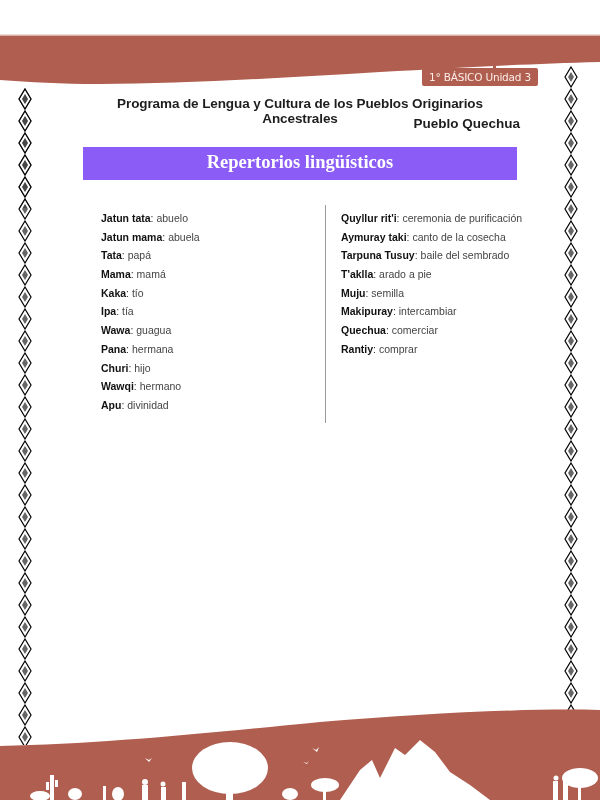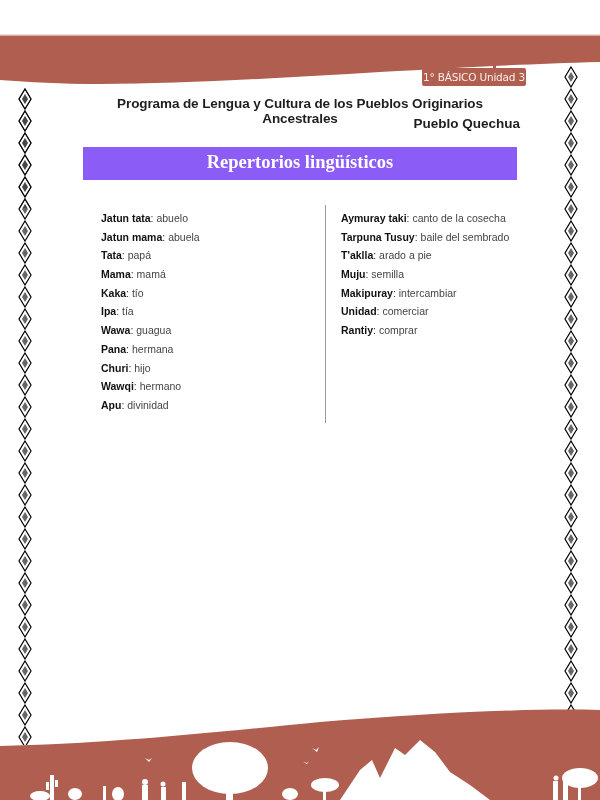--- a/index.html
+++ b/index.html
@@ -5,21 +5,21 @@
     html, body { margin: 0; padding: 0; }
     body {
       width: 600px; height: 800px; position: relative; overflow: hidden;
       background: #ffffff;
       font-family: "Liberation Sans", sans-serif;
     }
     .top-wave { position: absolute; left: 0; top: 0; width: 600px; height: 100px; }
     .bottom-wave { position: absolute; left: 0; top: 700px; width: 600px; height: 100px; }
 
     .unit-badge {
-      position: absolute; left: 422px; top: 68px; width: 104px; height: 18px;
+      position: absolute; left: 422px; top: 68px; width: 116px; height: 18px;
       background: #b05e4f; color: #fbeee8; border-radius: 2px;
       font-size: 10.5px; line-height: 18px; text-align: center;
       font-family: "DejaVu Sans", sans-serif; letter-spacing: -0.2px;
     }
     .badge-tick {
       position: absolute; left: 493px; top: 60px; width: 3px; height: 9px; background: #b05e4f;
     }
 
     .border-strip { position: absolute; width: 14px; }
     .border-left { left: 18px; top: 88px; height: 657px; }
@@ -143,26 +143,27 @@
     <div class="entry"><span class="term">Kaka</span><span class="sep">: </span><span class="meaning">tío</span></div>
     <div class="entry"><span class="term">Ipa</span><span class="sep">: </span><span class="meaning">tía</span></div>
     <div class="entry"><span class="term">Wawa</span><span class="sep">: </span><span class="meaning">guagua</span></div>
     <div class="entry"><span class="term">Pana</span><span class="sep">: </span><span class="meaning">hermana</span></div>
     <div class="entry"><span class="term">Churi</span><span class="sep">: </span><span class="meaning">hijo</span></div>
     <div class="entry"><span class="term">Wawqi</span><span class="sep">: </span><span class="meaning">hermano</span></div>
     <div class="entry"><span class="term">Apu</span><span class="sep">: </span><span class="meaning">divinidad</span></div>
   </div>
 <div class="divider"></div>
 <div class="col col-right" id="col-right">
+    <div class="entry"><span class="term">Quyllur rit'i</span><span class="sep">: </span><span class="meaning">ceremonia de purificación</span></div>
     <div class="entry"><span class="term">Aymuray taki</span><span class="sep">: </span><span class="meaning">canto de la cosecha</span></div>
     <div class="entry"><span class="term">Tarpuna Tusuy</span><span class="sep">: </span><span class="meaning">baile del sembrado</span></div>
     <div class="entry"><span class="term">T'aklla</span><span class="sep">: </span><span class="meaning">arado a pie</span></div>
     <div class="entry"><span class="term">Muju</span><span class="sep">: </span><span class="meaning">semilla</span></div>
     <div class="entry"><span class="term">Makipuray</span><span class="sep">: </span><span class="meaning">intercambiar</span></div>
-    <div class="entry"><span class="term">Unidad</span><span class="sep">: </span><span class="meaning">comerciar</span></div>
+    <div class="entry"><span class="term">Quechua</span><span class="sep">: </span><span class="meaning">comerciar</span></div>
     <div class="entry"><span class="term">Rantiy</span><span class="sep">: </span><span class="meaning">comprar</span></div>
   </div>
 
 <svg class="bottom-wave" viewBox="0 0 600 100" preserveAspectRatio="none">
   <path d="M0,46 C100,44 200,34 320,22 C420,14 520,8 600,10 L600,100 L0,100 Z" fill="#b05e4f"></path>
   <g fill="#ffffff">
 
     <rect x="50" y="75" width="4" height="25"></rect>
       <rect x="46" y="82" width="3" height="8"></rect>
       <rect x="55" y="80" width="3" height="7"></rect>

